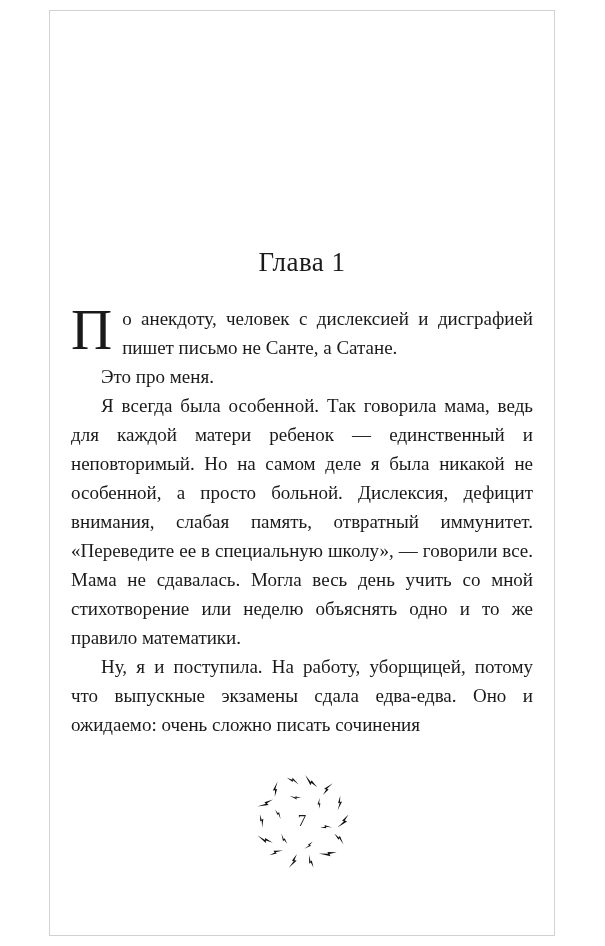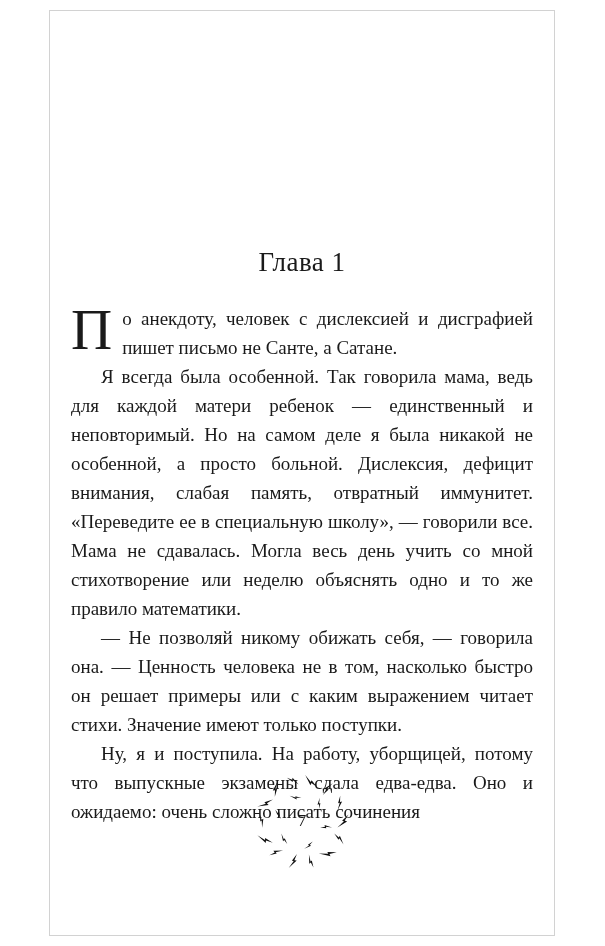--- a/index.html
+++ b/index.html
@@ -67,22 +67,22 @@
 </head>
 <body>
 
 <div class="viewport">
   <div class="sheet">
 
     <h1 class="chapter-title">Глава 1</h1>
 
     <div class="body-text" id="paragraphs">
         <p class="first"><span class="dropcap">П</span>о анекдоту, человек с дислексией и дисграфией пишет письмо не Санте, а Сатане.</p>
+        <p>Это про меня.</p>
         <p>Я всегда была особенной. Так говорила мама, ведь для каждой матери ребенок — единственный и неповторимый. Но на самом деле я была никакой не особенной, а просто больной. Дислексия, дефицит внимания, слабая память, отвратный иммунитет. «Переведите ее в специальную школу», — говорили все. Мама не сдавалась. Могла весь день учить со мной стихотворение или неделю объяснять одно и то же правило математики.</p>
-        <p>— Не позволяй никому обижать себя, — говорила она. — Ценность человека не в том, насколько быстро он решает примеры или с каким выражением читает стихи. Значение имеют только поступки.</p>
         <p>Ну, я и поступила. На работу, уборщицей, потому что выпускные экзамены сдала едва-едва. Оно и ожидаемо: очень сложно писать сочинения</p>
       </div>
 
     <div class="ornament">
       <svg width="120" height="120" viewBox="0 0 120 120" aria-hidden="true">
         <defs>
           <path id="bolt" d="M3,-8 L-1,0 L1,0 L-3,8 L4,-1 L1.5,-1 Z" fill="#111111"></path>
         </defs>
 
         <use href="#bolt" transform="translate(101,60) rotate(20)"></use>

